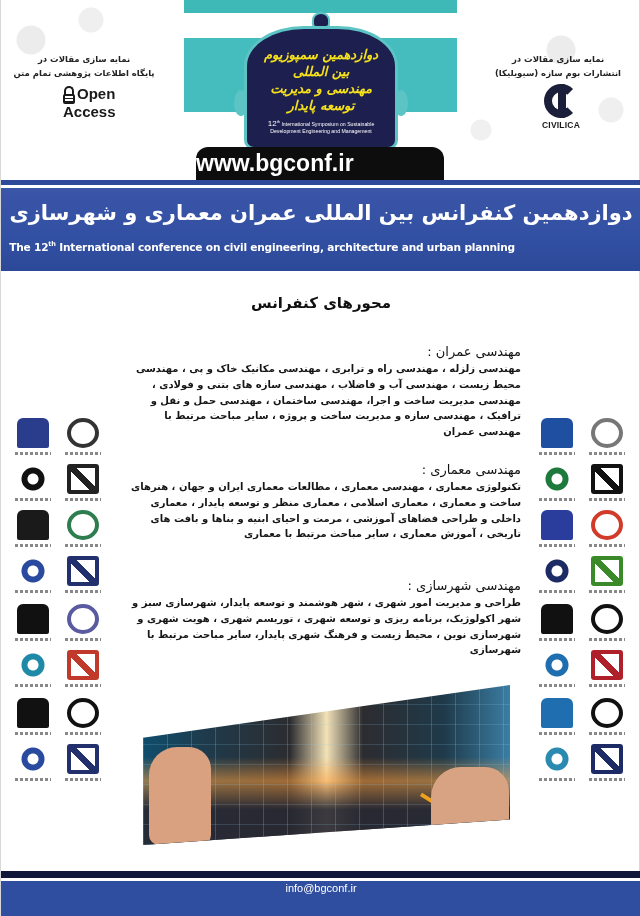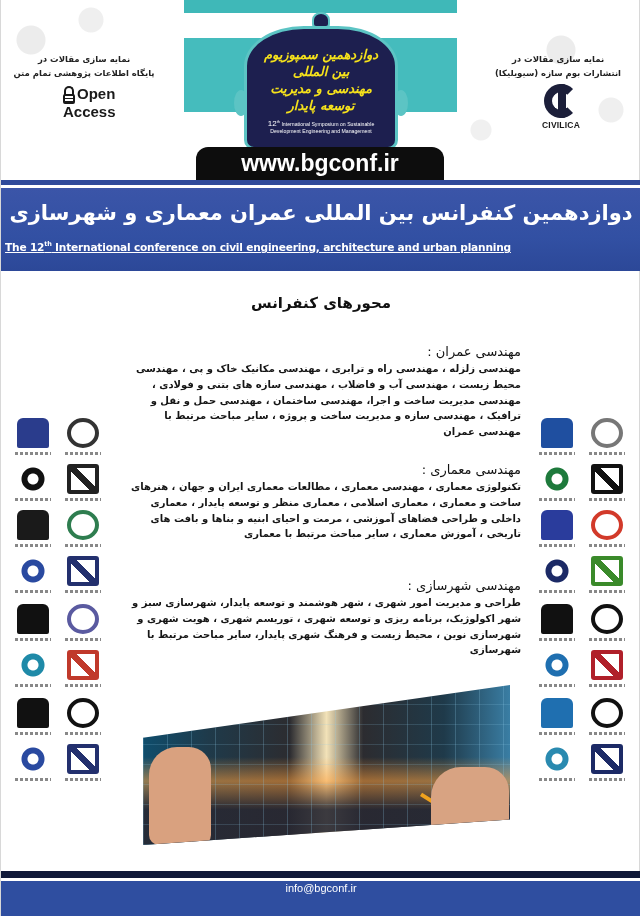--- a/index.html
+++ b/index.html
@@ -76,40 +76,39 @@
   .civ-c {
     width: 40px; height: 34px; margin: 0 auto; position: relative;
   }
   .civ-c .ring { position: absolute; left: 3px; top: 0; width: 34px; height: 34px; border-radius: 50%; border: 8px solid #1c1f3a; border-right-color: transparent; }
   .civ-c .bar { position: absolute; left: 17px; top: 0; width: 8px; height: 34px; background: #1c1f3a; border-radius: 3px; }
   .civ-text { font-family: "Liberation Sans", sans-serif; font-weight: bold; font-size: 8.5px; color: #1a1a1a; margin-top: 2px; letter-spacing: 0.2px; }
 
   .url-pill {
     position: absolute; left: 195px; top: 147px; width: 248px; height: 44px;
     background: #0d0d0d; border-radius: 12px 12px 0 0;
-    color: #fff; text-align: center;
+    color: #fff; text-align: left;
     font-family: "Liberation Sans", sans-serif; font-weight: bold; font-size: 23px; line-height: 33px;
   }
 
   .title-rule-dark { position: absolute; left: 0; top: 180px; width: 640px; height: 5px; background: #2f4a9a; }
   .title-rule-light { position: absolute; left: 0; top: 185px; width: 640px; height: 3px; background: #ffffff; }
   .title-band {
     position: absolute; left: 0; top: 188px; width: 640px; height: 83px;
     background: linear-gradient(#3b55a8, #3250a3 60%, #2c4898);
     padding-left: 19px;
   }
   .title-fa {
     position: absolute; left: 0; top: 8px; width: 640px; text-align: center; direction: rtl;
     color: #fff; font-family: "DejaVu Sans", sans-serif; font-weight: bold; font-size: 21px; line-height: 34px;
   }
   .title-en {
-    position: absolute; left: 0; top: 48px; width: 514px; text-align: center;
+    position: absolute; left: 0; top: 48px; width: 514px; text-align: right;
     color: #fff; font-family: "DejaVu Sans", sans-serif; font-weight: bold; font-size: 10.6px; line-height: 16px;
     letter-spacing: -0.2px;
-    text-decoration: underline;
   }
   .title-en sup { font-size: 6.5px; }
 
   
   .section-heading {
     position: absolute; left: 0; top: 294px; width: 640px; text-align: center; direction: rtl;
     font-family: "DejaVu Sans", sans-serif; font-weight: bold; font-size: 15px; color: #111;
   }
   .topic { position: absolute; left: 120px; width: 400px; direction: rtl; text-align: right; color: #111; }
   .topic-title { font-family: "DejaVu Sans", sans-serif; font-size: 13px; line-height: 18px; color: #111; }

